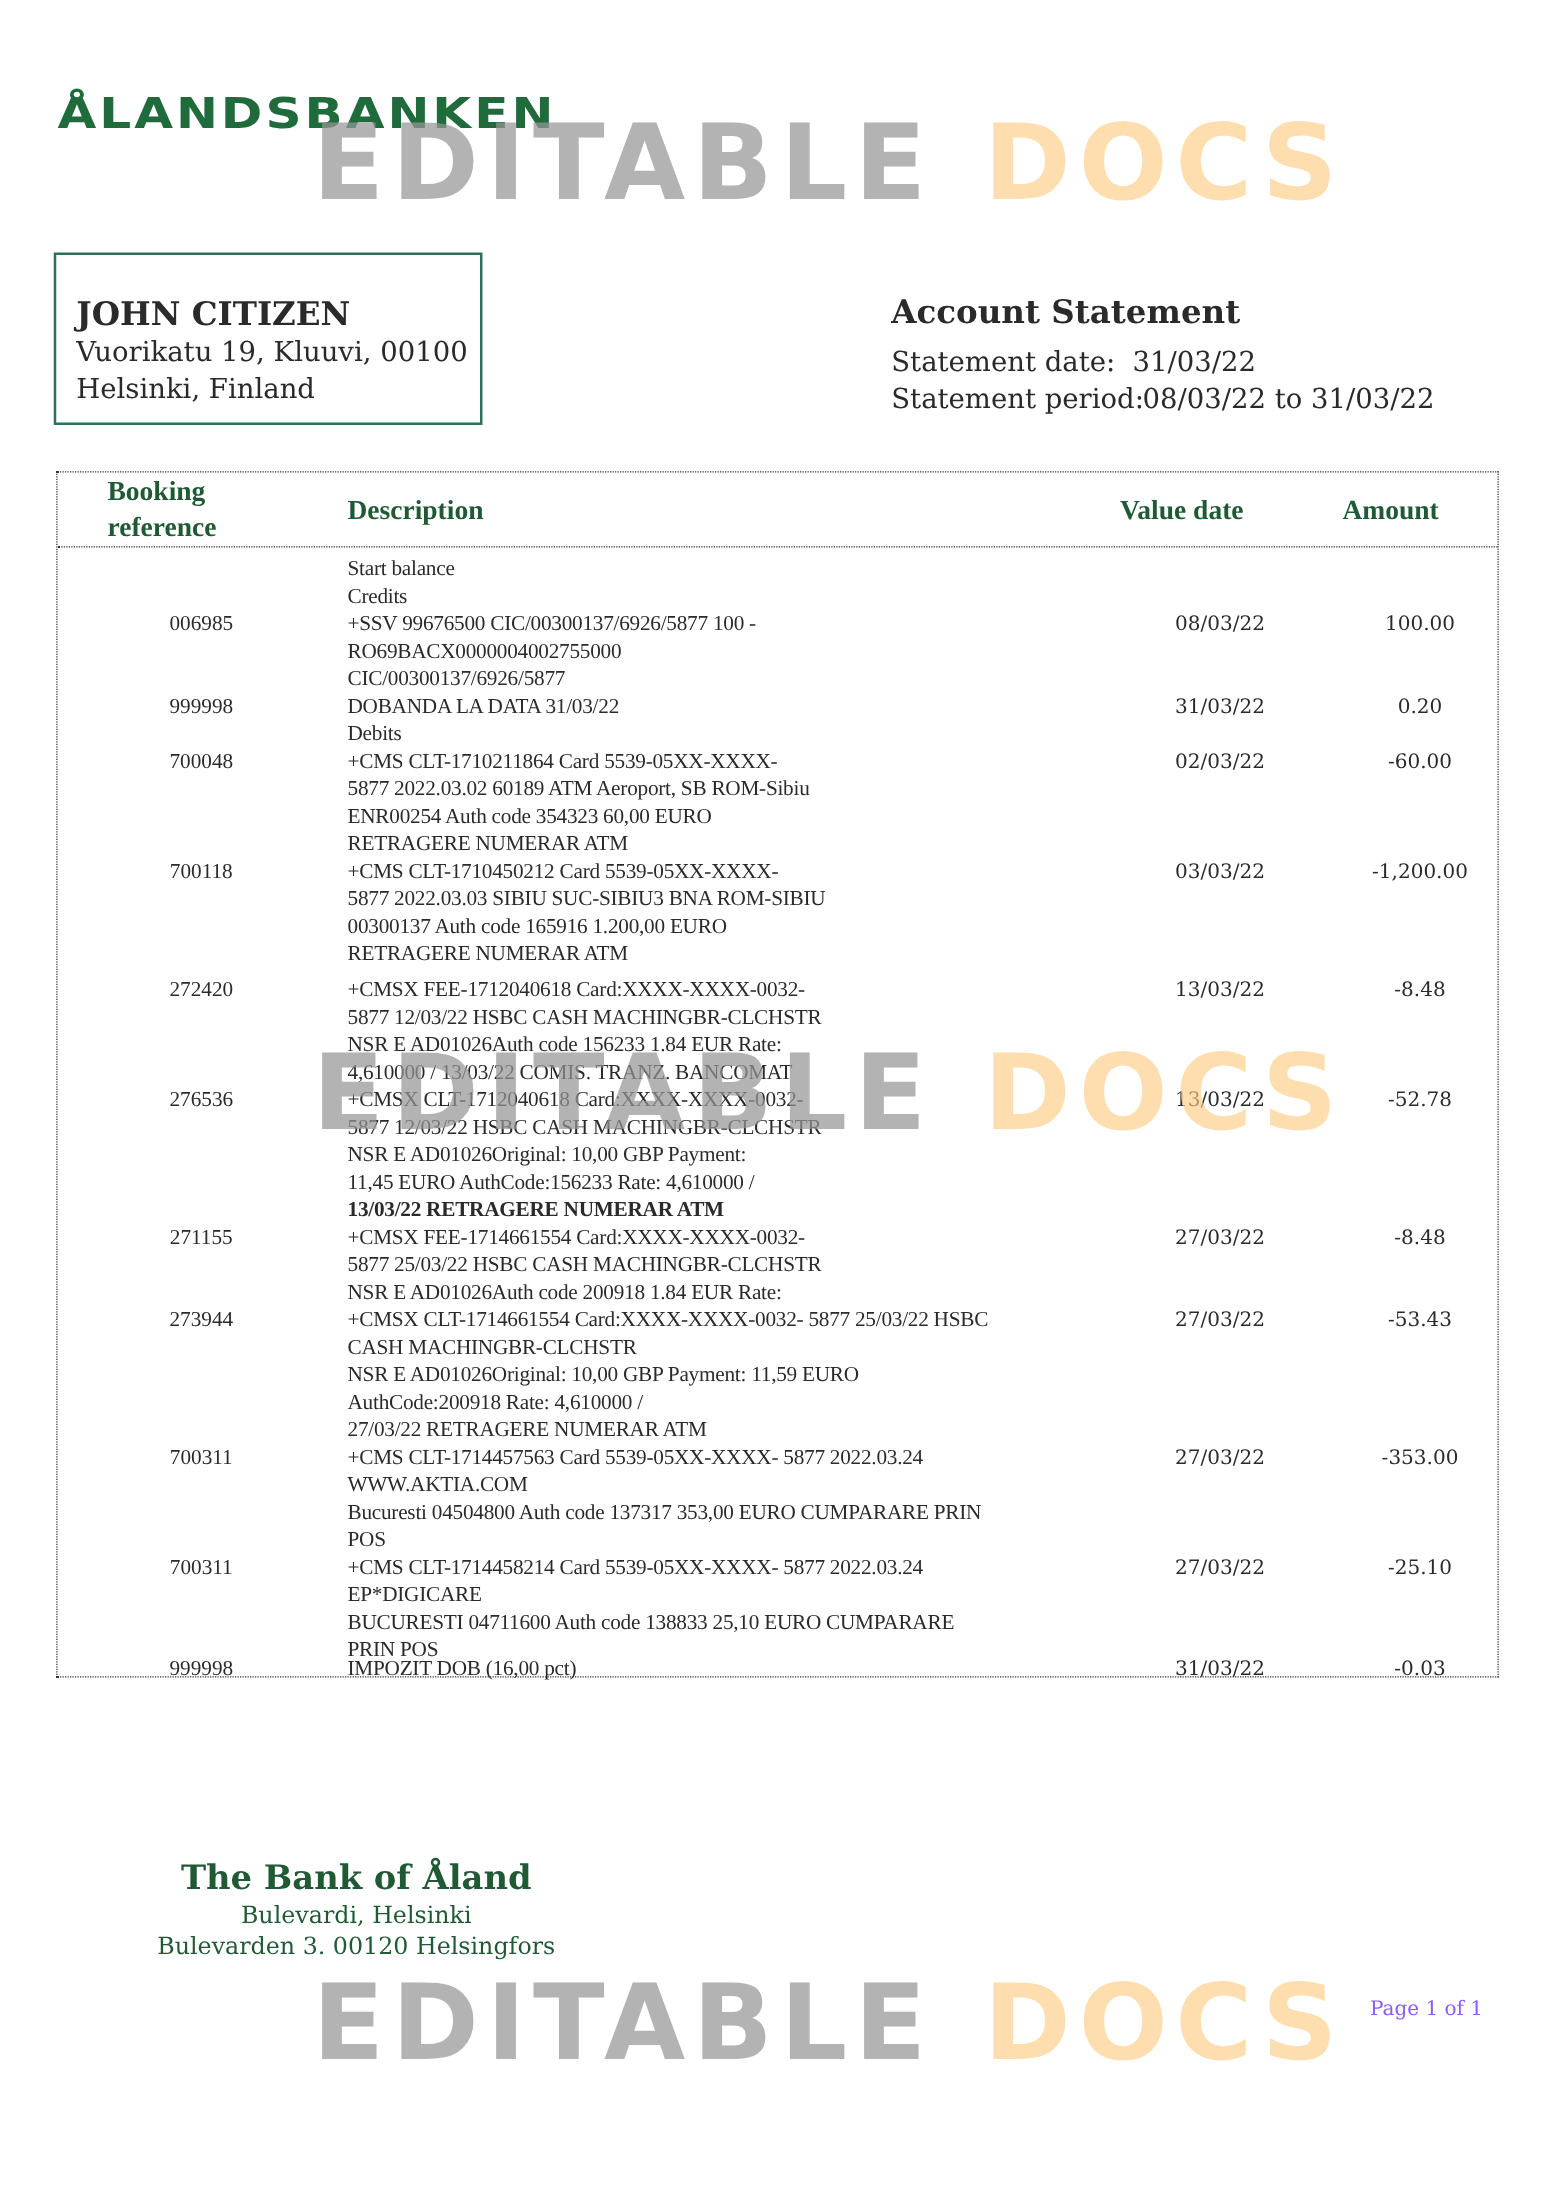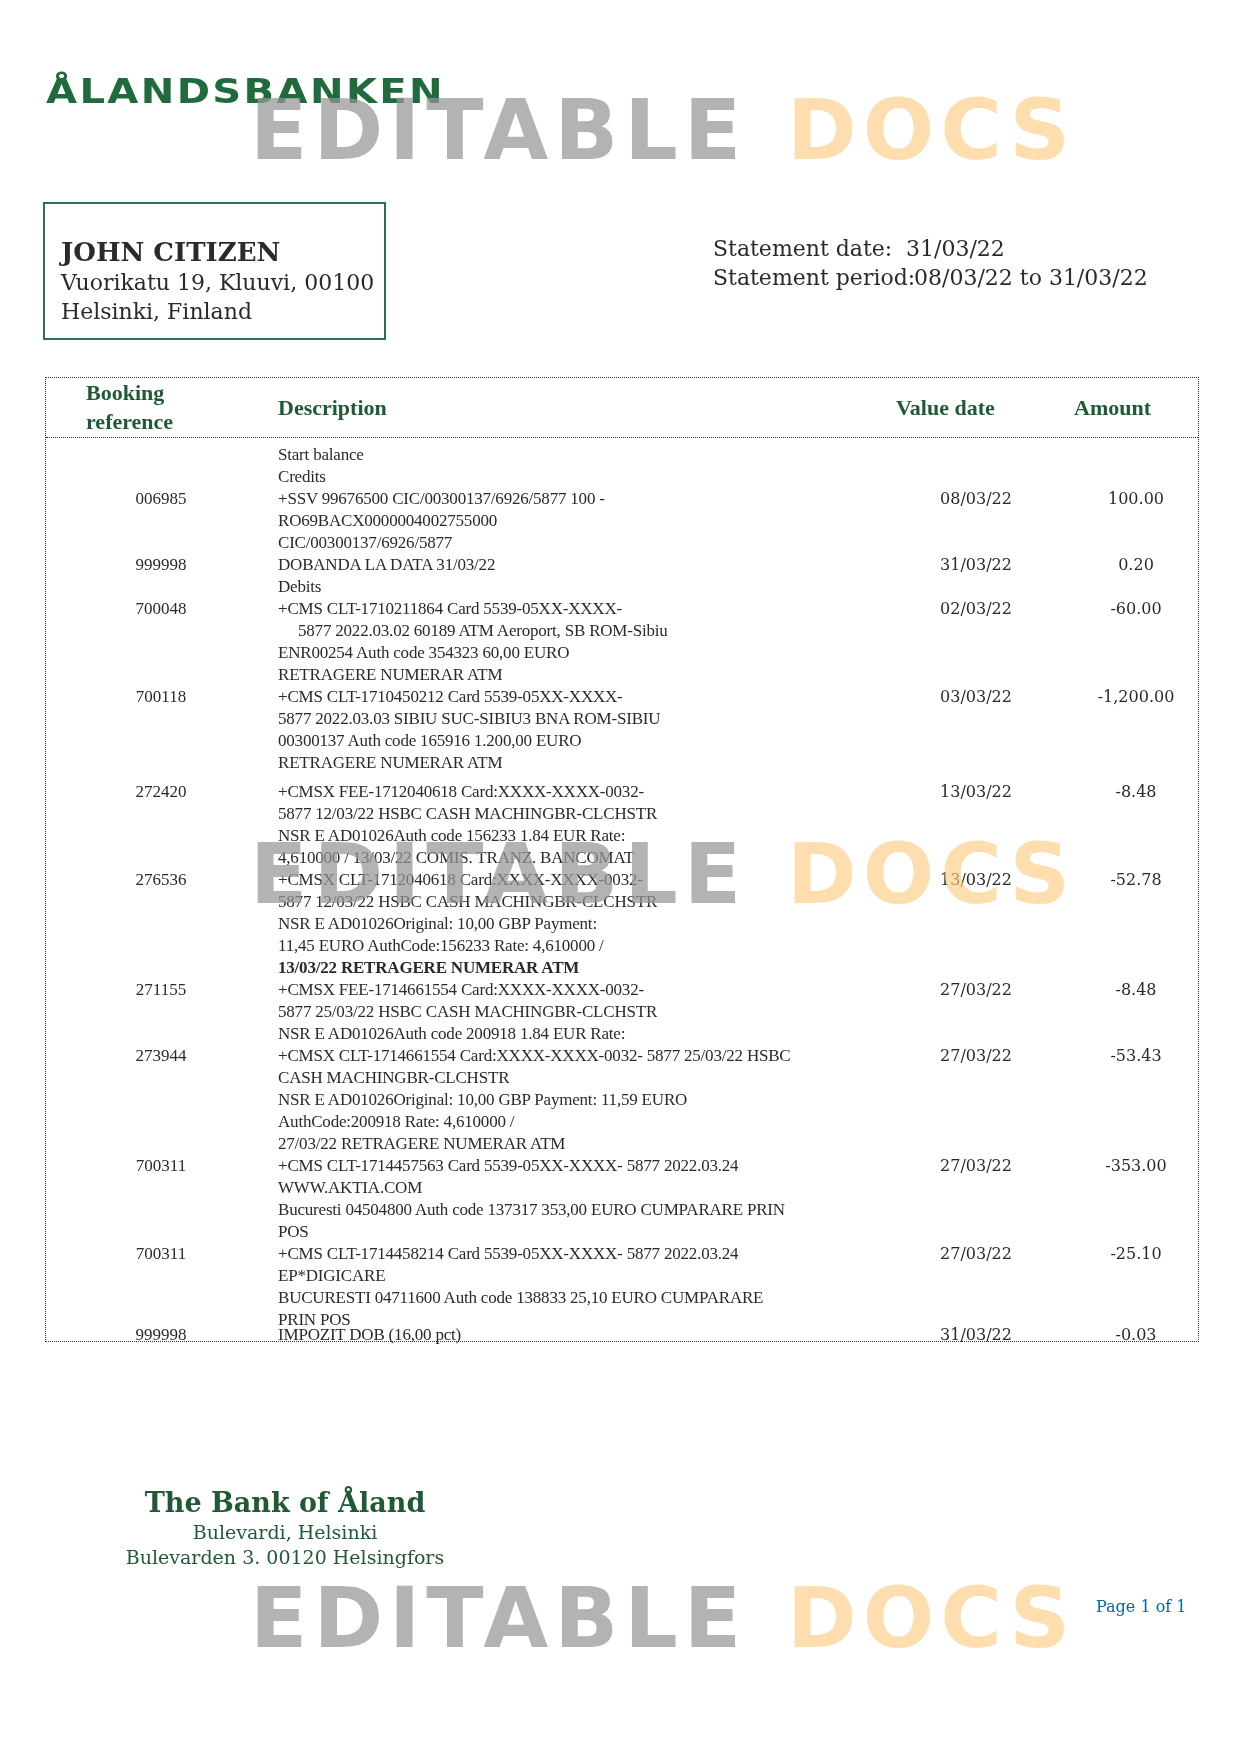--- a/index.html
+++ b/index.html
@@ -38,34 +38,35 @@
   .rows { position: absolute; left: 0; top: 61px; width: 100%; }
   .line { position: absolute; height: 22px; font-size: 17px; line-height: 22px; white-space: nowrap; font-family: "Liberation Serif", serif; color: #2a2a2a; }
   .c-ref { left: 80px; width: 70px; text-align: center; }
   .c-desc { left: 232px; letter-spacing: -0.2px; }
   .c-date { left: 870px; width: 120px; text-align: center; font-family: "DejaVu Serif", serif; font-size: 16px; }
   .c-amt { left: 1040px; width: 100px; text-align: center; font-family: "DejaVu Serif", serif; font-size: 16px; }
 
   .footer { position: absolute; left: 100px; top: 1486px; width: 370px; text-align: center; color: #1f5a35; }
   .f-title { font-size: 27px; font-weight: bold; line-height: 34px; }
   .f-line { font-size: 19px; line-height: 25px; }
-  .pageno { position: absolute; left: 1096px; top: 1597px; font-size: 16px; color: #0369a1; }
+  .pageno { position: absolute; left: 1096px; top: 1597px; font-size: 16px; color: #8b5cf6; }
 </style>
 </head>
 <body>
 
 <div class="logo">ÅLANDSBANKEN</div>
 
 <div class="addr-box">
   <div class="cust-name">JOHN CITIZEN</div>
   <div class="cust-line">Vuorikatu 19, Kluuvi, 00100</div>
   <div class="cust-line">Helsinki, Finland</div>
 </div>
 
 <div class="stmt">
+  <div class="stmt-title">Account Statement</div>
   <div class="stmt-row r1">
     <span class="lbl">Statement date:</span><span class="val">31/03/22</span>
   </div>
   <div class="stmt-row r2">
     <span class="lbl">Statement period:</span><span class="val">08/03/22 to 31/03/22</span>
   </div>
 </div>
 
 <div class="tbl">
   <div class="thead">
@@ -121,21 +122,21 @@
         <div class="line c-amt" style="top: 137px;"></div>
       </div>
       <div>
         <div class="line c-ref" style="top: 159px;">700048</div>
         <div class="line c-desc" style="top: 159px;">+CMS CLT-1710211864 Card 5539-05XX-XXXX-</div>
         <div class="line c-date" style="top: 159px;">02/03/22</div>
         <div class="line c-amt" style="top: 159px;">-60.00</div>
       </div>
       <div>
         <div class="line c-ref" style="top: 181px;"></div>
-        <div class="line c-desc" style="top: 181px; margin-left: 20px;">5877 2022.03.02 60189 ATM Aeroport, SB ROM-Sibiu</div>
+        <div class="line c-desc" style="top: 181px;">5877 2022.03.02 60189 ATM Aeroport, SB ROM-Sibiu</div>
         <div class="line c-date" style="top: 181px;"></div>
         <div class="line c-amt" style="top: 181px;"></div>
       </div>
       <div>
         <div class="line c-ref" style="top: 203px;"></div>
         <div class="line c-desc" style="top: 203px;">ENR00254   Auth code 354323          60,00 EURO</div>
         <div class="line c-date" style="top: 203px;"></div>
         <div class="line c-amt" style="top: 203px;"></div>
       </div>
       <div>

